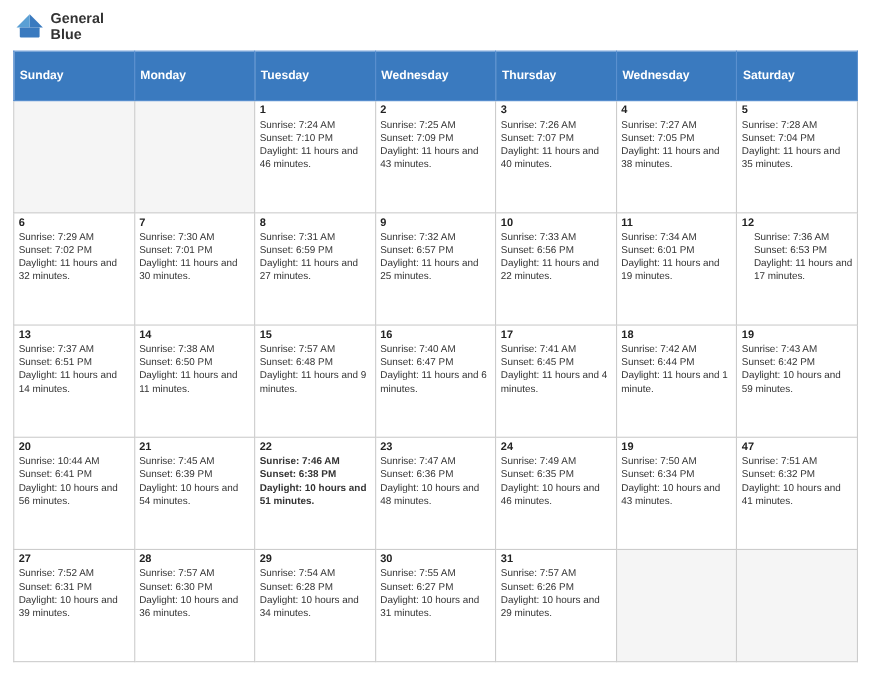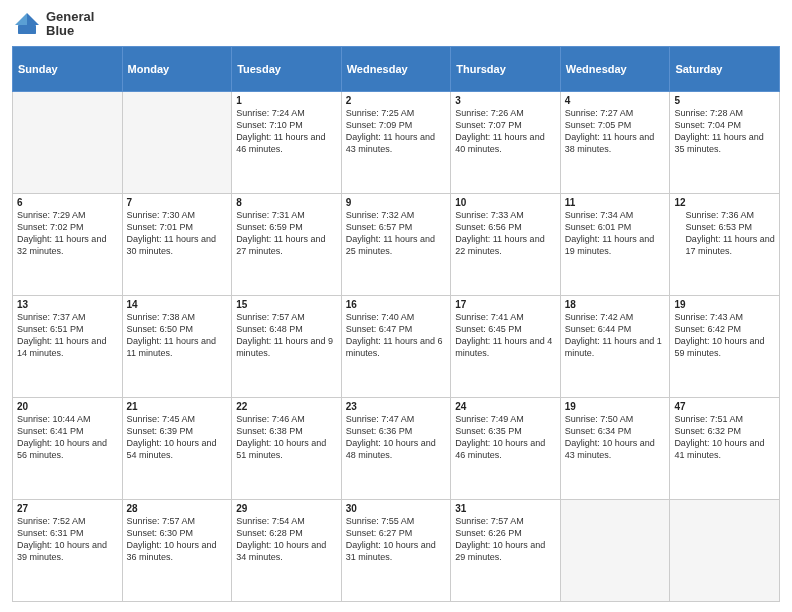--- a/index.html
+++ b/index.html
@@ -259,21 +259,21 @@
 Daylight: 10 hours and 56 minutes.</div>
           </td>
           <td>
             <span class="day-number">21</span>
             <div class="day-info" style="white-space: pre-line;">Sunrise: 7:45 AM
 Sunset: 6:39 PM
 Daylight: 10 hours and 54 minutes.</div>
           </td>
           <td>
             <span class="day-number">22</span>
-            <div class="day-info" style="white-space: pre-line;">Sunrise: 7:46 AM
+            <div class="day-info" style="white-space: pre-line; font-weight: bold;">Sunrise: 7:46 AM
 Sunset: 6:38 PM
 Daylight: 10 hours and 51 minutes.</div>
           </td>
           <td>
             <span class="day-number">23</span>
             <div class="day-info" style="white-space: pre-line;">Sunrise: 7:47 AM
 Sunset: 6:36 PM
 Daylight: 10 hours and 48 minutes.</div>
           </td>
           <td>

